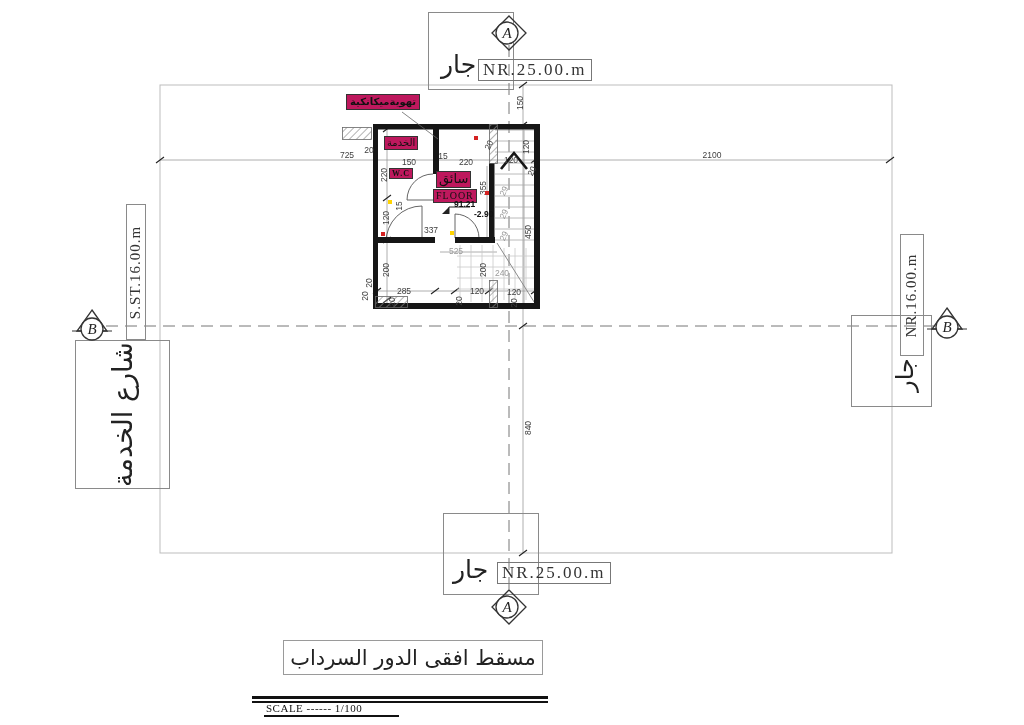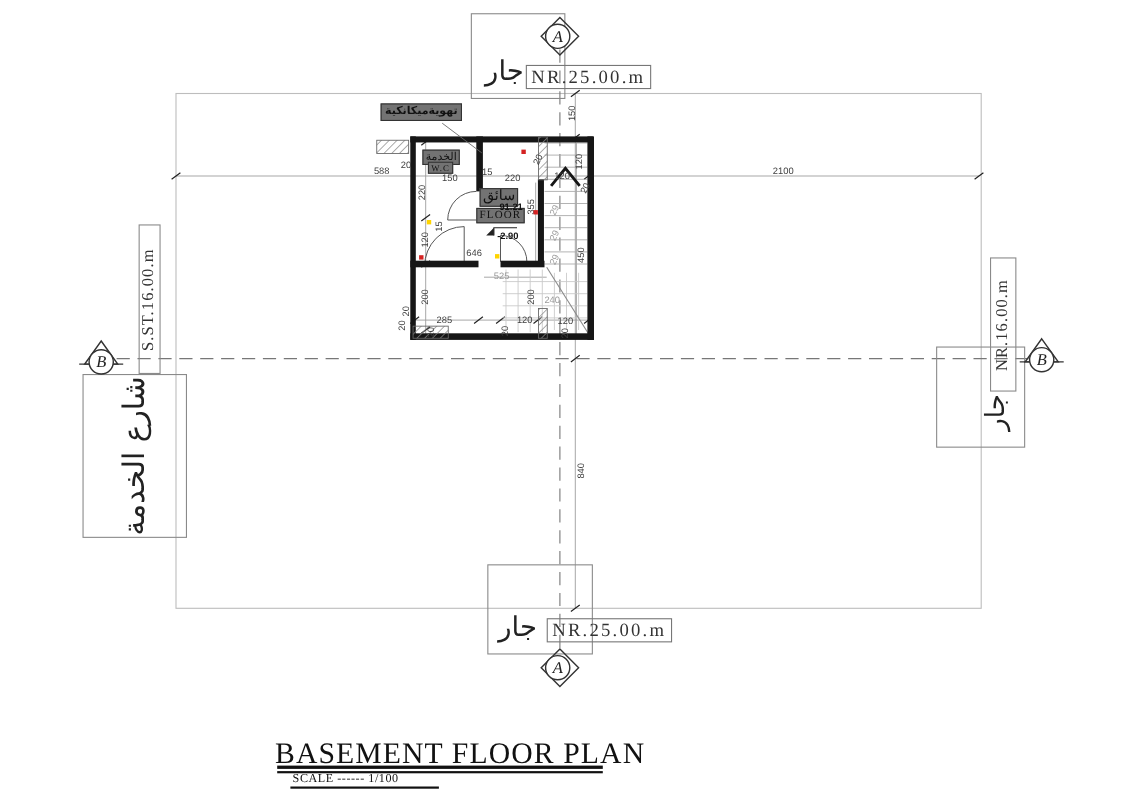--- a/index.html
+++ b/index.html
@@ -20,21 +20,21 @@
        white-space:nowrap;line-height:1;}
   .vbox{position:absolute;border:1px solid #8a8a8a;display:flex;align-items:center;justify-content:center;z-index:5;}
   .vbox>span{transform:rotate(-90deg);white-space:nowrap;display:block;}
   .v-nr{font-size:15px;letter-spacing:1px;color:#333;}
   .v-street{font-family:"DejaVu Sans",sans-serif;font-size:27px;color:#222;}
   .v-jar{font-family:"DejaVu Sans",sans-serif;font-size:24px;color:#222;}
   
   .marker{position:absolute;width:44px;height:44px;z-index:7;}
   .marker text{font-family:"Liberation Serif",serif;font-style:italic;font-size:15px;fill:#222;}
   
-  .room-tag{position:absolute;border:1px solid #333;background:#737373;z-index:6;text-align:center;
+  .room-tag{position:absolute;border:1px solid #333;background:#be185d;z-index:6;text-align:center;
             font-family:"DejaVu Sans",sans-serif;color:#111;line-height:1.15;white-space:nowrap;padding:0 2px;}
   .latin-tag{font-family:"Liberation Serif",serif;letter-spacing:1px;}
   .lvl{position:absolute;font-family:"Liberation Sans",sans-serif;font-size:8.5px;font-weight:bold;
        color:#111;z-index:6;line-height:1.1;}
   
   .title-arabic{position:absolute;left:283px;top:640px;width:258px;height:33px;border:1px solid #9a9a9a;
                 display:flex;align-items:center;justify-content:center;font-family:"DejaVu Sans",sans-serif;
                 font-size:21px;color:#222;z-index:6;}
   .title-en{position:absolute;left:250px;top:670px;width:300px;text-align:center;font-size:27px;
             color:#111;z-index:6;letter-spacing:1px;white-space:nowrap;}
@@ -116,38 +116,38 @@
 
     <path d="M402,112 L438,139" stroke="#666" stroke-width="0.8" fill="none"></path>
 
     <g>
       <path d="M449,207 l-7,7 h7 z" fill="#222"></path>
       <path d="M449,214 V207 H470" stroke="#222" stroke-width="1" fill="none"></path>
     </g>
   </svg>
 
   <div id="dim-layer">
-      <span class="dim" style="left: 347px; top: 155px;">588</span>
+      <span class="dim" style="left: 347px; top: 155px;">725</span>
       <span class="dim" style="left: 712px; top: 155px;">2100</span>
       <span class="dim" style="left: 520px; top: 103px; transform: translate(-50%, -50%) rotate(-90deg);">150</span>
       <span class="dim" style="left: 528px; top: 428px; transform: translate(-50%, -50%) rotate(-90deg);">840</span>
       <span class="dim" style="left: 369px; top: 150px;">20</span>
       <span class="dim" style="left: 409px; top: 162px;">150</span>
       <span class="dim" style="left: 443px; top: 156px;">15</span>
       <span class="dim" style="left: 466px; top: 162px;">220</span>
       <span class="dim" style="left: 489px; top: 145px; transform: translate(-50%, -50%) rotate(-65deg);">20</span>
       <span class="dim" style="left: 511px; top: 160px;">120</span>
       <span class="dim" style="left: 532px; top: 171px; transform: translate(-50%, -50%) rotate(-65deg);">20</span>
       <span class="dim" style="left: 526px; top: 147px; transform: translate(-50%, -50%) rotate(-90deg);">120</span>
       <span class="dim" style="left: 384px; top: 175px; transform: translate(-50%, -50%) rotate(-90deg);">220</span>
       <span class="dim" style="left: 399px; top: 206px; transform: translate(-50%, -50%) rotate(-90deg);">15</span>
       <span class="dim" style="left: 386px; top: 218px; transform: translate(-50%, -50%) rotate(-90deg);">120</span>
       <span class="dim" style="left: 386px; top: 270px; transform: translate(-50%, -50%) rotate(-90deg);">200</span>
       <span class="dim" style="left: 369px; top: 283px; transform: translate(-50%, -50%) rotate(-90deg);">20</span>
-      <span class="dim" style="left: 431px; top: 230px;">646</span>
+      <span class="dim" style="left: 431px; top: 230px;">337</span>
       <span class="dim" style="left: 483px; top: 188px; transform: translate(-50%, -50%) rotate(-90deg);">355</span>
       <span class="dim light" style="left: 456px; top: 251px;">525</span>
       <span class="dim" style="left: 483px; top: 270px; transform: translate(-50%, -50%) rotate(-90deg);">200</span>
       <span class="dim light" style="left: 502px; top: 273px;">240</span>
       <span class="dim" style="left: 528px; top: 232px; transform: translate(-50%, -50%) rotate(-90deg);">450</span>
       <span class="dim light" style="left: 504px; top: 191px; transform: translate(-50%, -50%) rotate(-65deg);">29</span>
       <span class="dim light" style="left: 504px; top: 214px; transform: translate(-50%, -50%) rotate(-65deg);">29</span>
       <span class="dim light" style="left: 504px; top: 236px; transform: translate(-50%, -50%) rotate(-65deg);">29</span>
       <span class="dim" style="left: 404px; top: 291px;">285</span>
       <span class="dim" style="left: 477px; top: 291px;">120</span>
@@ -198,27 +198,27 @@
   </div>
   <svg class="marker" style="left:925px;top:302px;" viewBox="0 0 44 44">
     <path d="M22,6 L37,27 L7,27 Z" fill="none" stroke="#333" stroke-width="1.3"></path>
     <path d="M2,27 H42" stroke="#333" stroke-width="1"></path>
     <circle cx="22" cy="25" r="11" fill="#fff" stroke="#333" stroke-width="1.3"></circle>
     <text x="22" y="30" text-anchor="middle">B</text>
   </svg>
 
   <div class="room-tag" style="left:346px;top:94px;font-size:10px;font-weight:bold;padding:1px 3px;">تهويةميكانكية</div>
   <div class="room-tag" style="left:384px;top:136px;font-size:10px;">الخدمة</div>
-  <div class="room-tag latin-tag" style="left:389px;top:147px;font-size:8px;font-weight:normal;">W.C</div>
+  <div class="room-tag latin-tag" style="left:389px;top:168px;font-size:8px;font-weight:bold;">W.C</div>
   <div class="room-tag" style="left:436px;top:171px;font-size:13px;">سائق</div>
   <div class="room-tag latin-tag" style="left:433px;top:189px;font-size:10px;">FLOOR</div>
-  <div class="lvl" style="left:454px;top:184px;">91.21</div>
-  <div class="lvl" style="left:452px;top:210px;">-2.90</div>
-
-  <div class="title-en">BASEMENT FLOOR PLAN</div>
+  <div class="lvl" style="left:454px;top:200px;">91.21</div>
+  <div class="lvl" style="left:474px;top:210px;">-2.90</div>
+
+  <div class="title-arabic">مسقط افقى الدور السرداب</div>
   <div class="rule" style="left:252px;top:696px;width:296px;height:2.5px;"></div>
   <div class="rule" style="left:252px;top:700.5px;width:296px;height:2.5px;"></div>
   <div class="scale-lbl">SCALE ------ 1/100</div>
   <div class="rule" style="left:264px;top:715px;width:135px;height:1.5px;"></div>
 
 <span class="dot" style="left: 476px; top: 138px; background: rgb(212, 34, 34);"></span>
     <span class="dot" style="left: 487px; top: 193px; background: rgb(212, 34, 34);"></span>
     <span class="dot" style="left: 383px; top: 234px; background: rgb(212, 34, 34);"></span>
     <span class="dot" style="left: 390px; top: 202px; background: rgb(255, 212, 0);"></span>
     <span class="dot" style="left: 452px; top: 233px; background: rgb(255, 212, 0);"></span>

